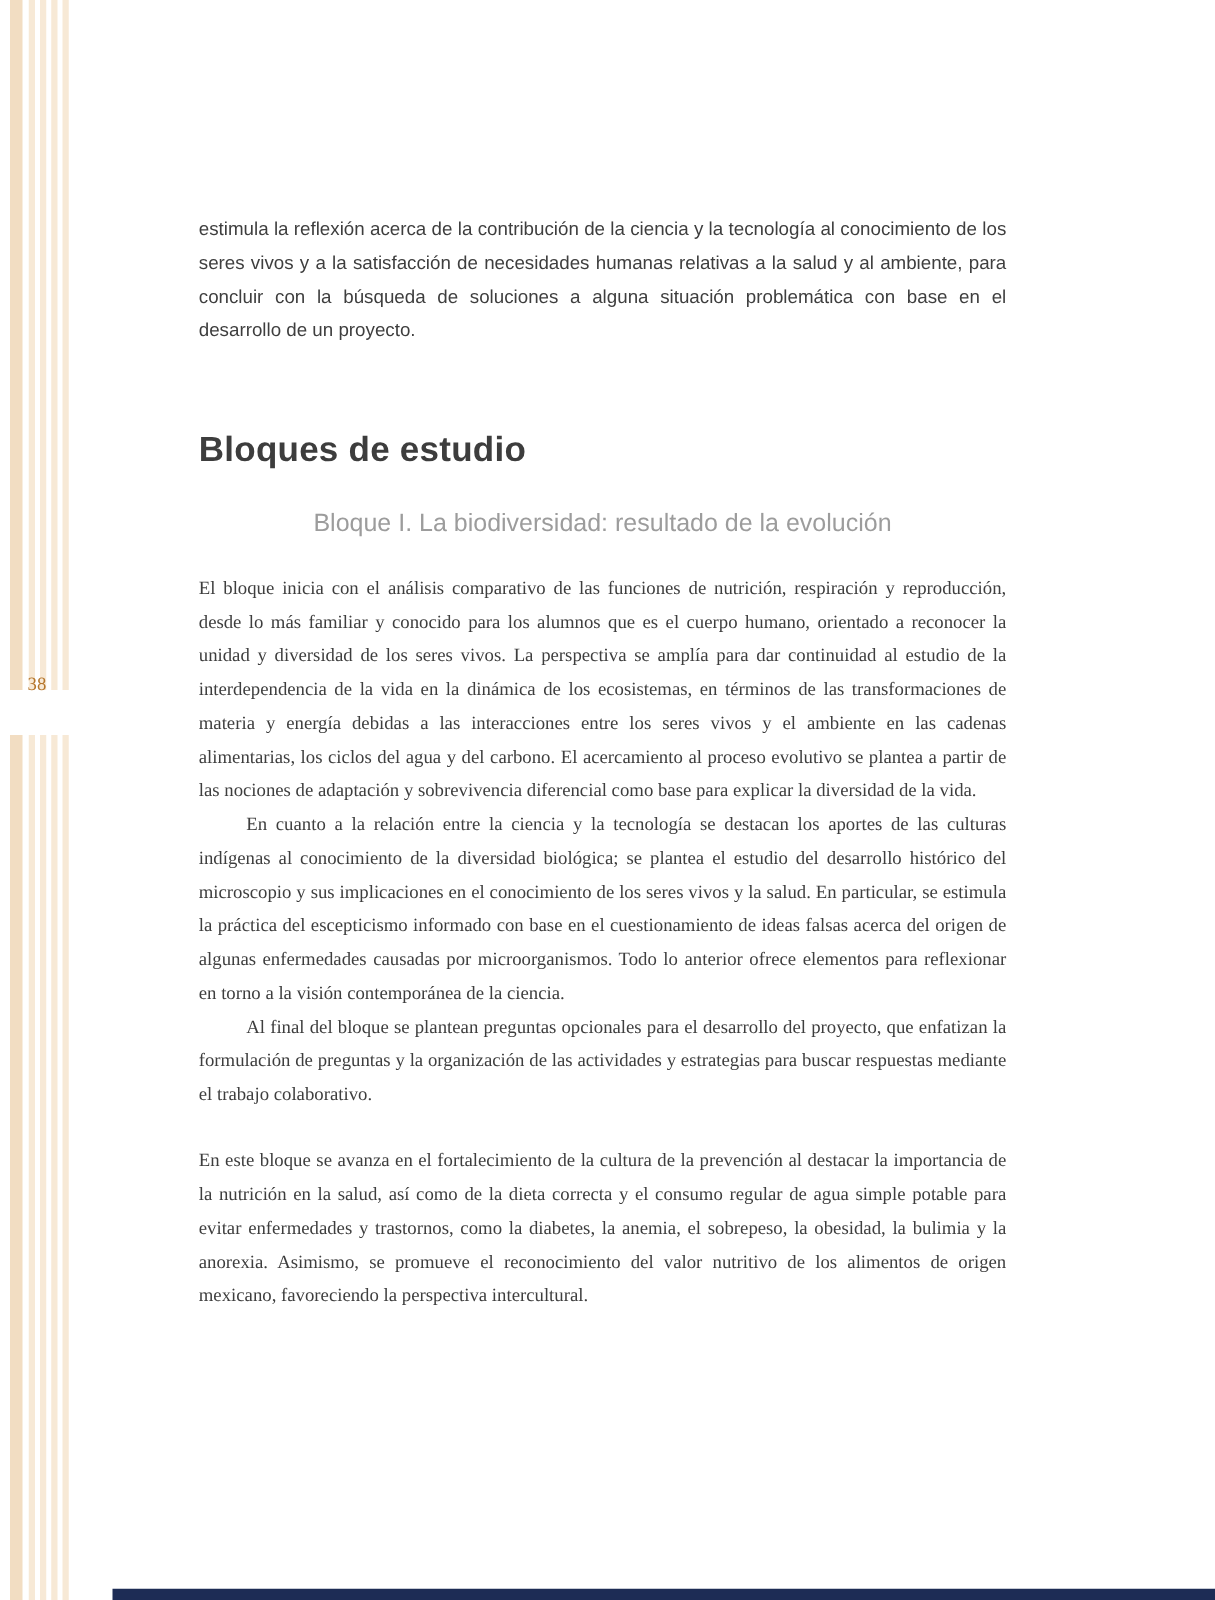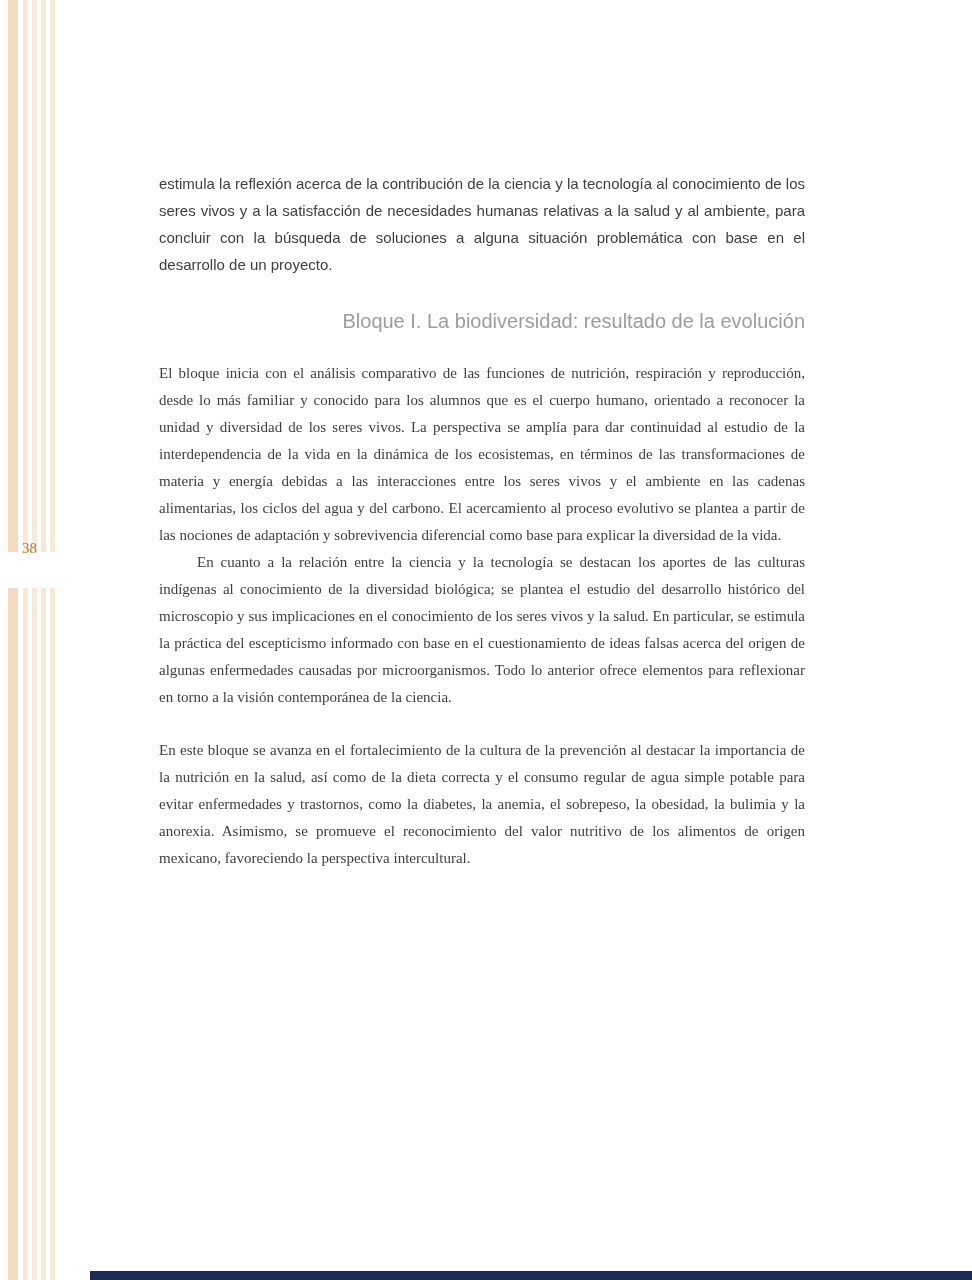--- a/index.html
+++ b/index.html
@@ -60,21 +60,21 @@
     color: #3d3d3d;
     letter-spacing: 0.2px;
     text-align: left;
   }
   .block-title {
     margin: 30px 0 0 0;
     font-size: 20px;
     line-height: 26px;
     font-weight: 400;
     color: #9c9c9c;
-    text-align: right;
+    text-align: center;
   }
   .block-body { margin-top: 26px; font-family: Liberation Serif, serif; }
   .block-2-title { margin-top: 46px; }
 
   
   .footer-bar {
     position: absolute;
     left: 90px;
     right: 0;
     bottom: 0;
@@ -101,26 +101,28 @@
     <div class="stripe s4"></div>
     <div class="stripe s5"></div>
   </div>
 
   <div class="page-number">38</div>
 
   <div class="content">
 
     <p class="para">estimula la reflexión acerca de la contribución de la ciencia y la tecnología al conocimiento de los seres vivos y a la satisfacción de necesidades humanas relativas a la salud y al ambiente, para concluir con la búsqueda de soluciones a alguna situación problemática con base en el desarrollo de un proyecto.</p>
 
+    <h1 class="section-title">Bloques de estudio</h1>
 
     <h2 class="block-title">Bloque I. La biodiversidad: resultado de la evolución</h2>
 
     <div class="block-body">
       <p class="para">El bloque inicia con el análisis comparativo de las funciones de nutrición, respiración y reproducción, desde lo más familiar y conocido para los alumnos que es el cuerpo humano, orientado a reconocer la unidad y diversidad de los seres vivos. La perspectiva se amplía para dar continuidad al estudio de la interdependencia de la vida en la dinámica de los ecosistemas, en términos de las transformaciones de materia y energía debidas a las interacciones entre los seres vivos y el ambiente en las cadenas alimentarias, los ciclos del agua y del carbono. El acercamiento al proceso evolutivo se plantea a partir de las nociones de adaptación y sobrevivencia diferencial como base para explicar la diversidad de la vida.</p>
       <p class="para indent">En cuanto a la relación entre la ciencia y la tecnología se destacan los aportes de las culturas indígenas al conocimiento de la diversidad biológica; se plantea el estudio del desarrollo histórico del microscopio y sus implicaciones en el conocimiento de los seres vivos y la salud. En particular, se estimula la práctica del escepticismo informado con base en el cuestionamiento de ideas falsas acerca del origen de algunas enfermedades causadas por microorganismos. Todo lo anterior ofrece elementos para reflexionar en torno a la visión contemporánea de la ciencia.</p>
+      <p class="para indent">Al final del bloque se plantean preguntas opcionales para el desarrollo del proyecto, que enfatizan la formulación de preguntas y la organización de las actividades y estrategias para buscar respuestas mediante el trabajo colaborativo.</p>
     </div>
 
 
     <div class="block-body">
       <p class="para">En este bloque se avanza en el fortalecimiento de la cultura de la prevención al destacar la importancia de la nutrición en la salud, así como de la dieta correcta y el consumo regular de agua simple potable para evitar enfermedades y trastornos, como la diabetes, la anemia, el sobrepeso, la obesidad, la bulimia y la anorexia. Asimismo, se promueve el reconocimiento del valor nutritivo de los alimentos de origen mexicano, favoreciendo la perspectiva intercultural.</p>
     </div>
 
   </div>
 
   <div class="footer-bar"></div>

